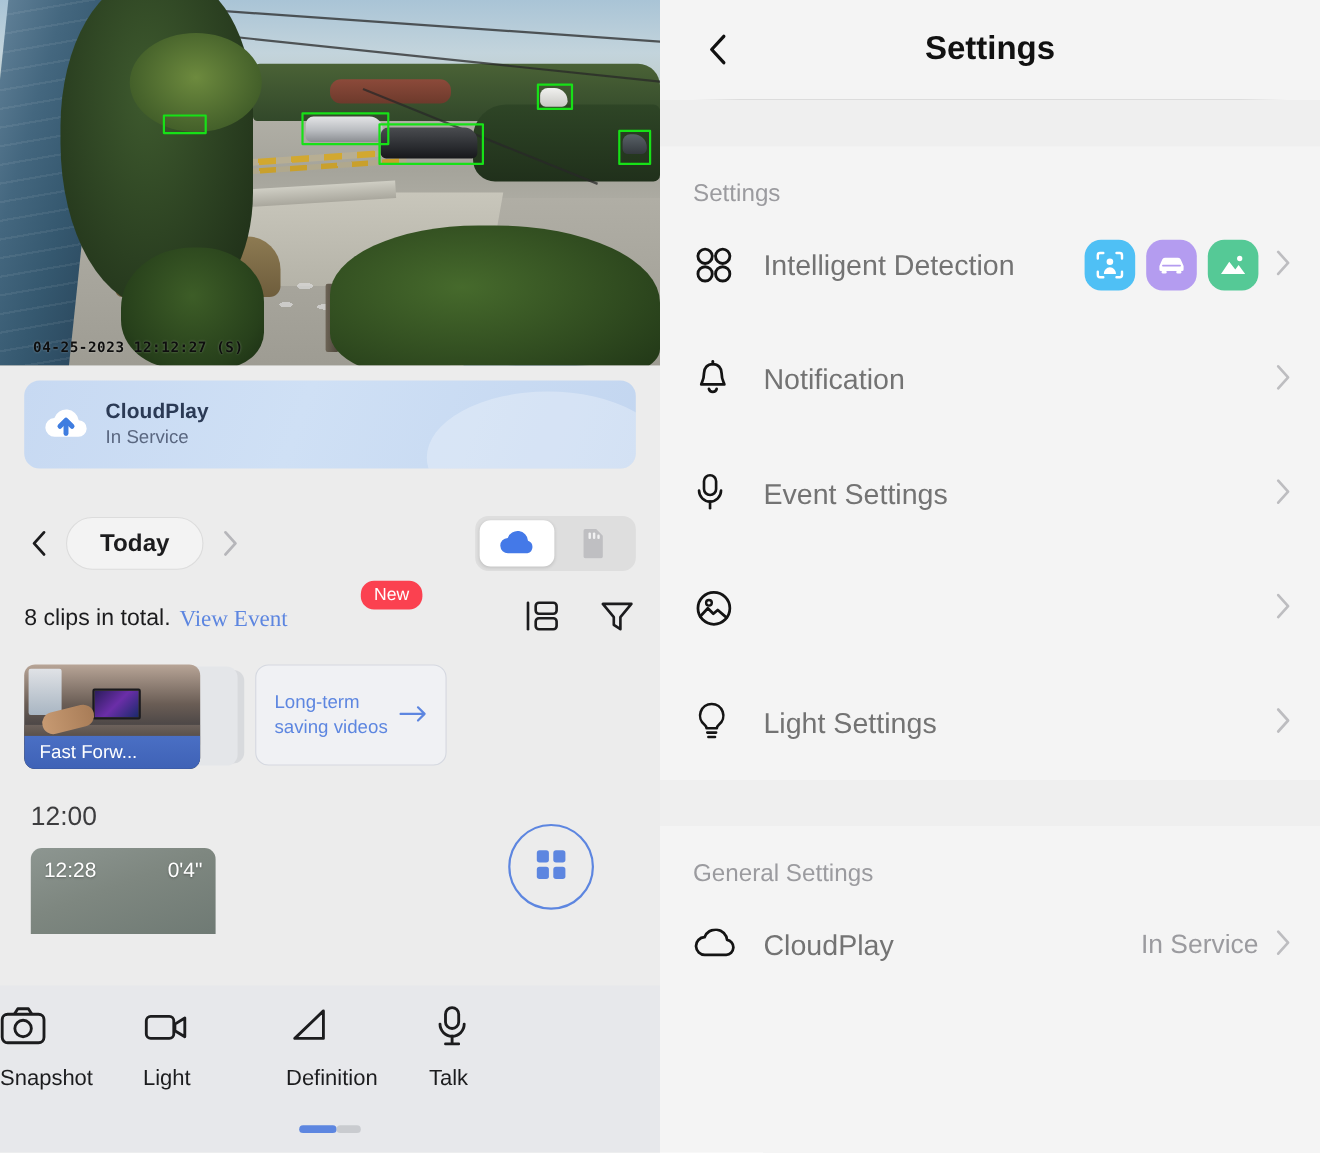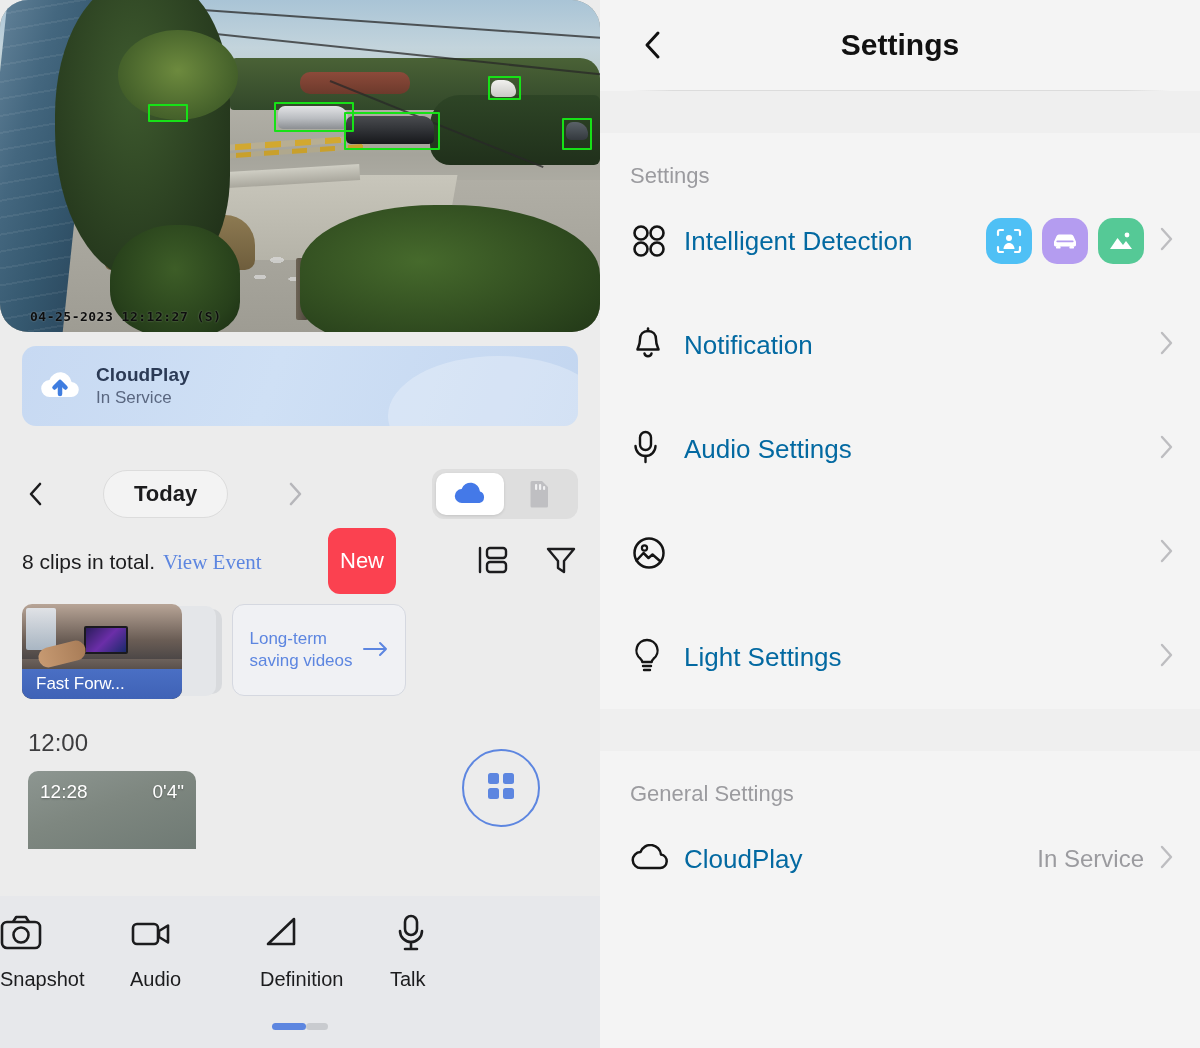--- a/index.html
+++ b/index.html
@@ -13,21 +13,20 @@
   
   .left-panel {
     position: relative; width: 600px; height: 1048px;
     background: #ececec; overflow: hidden;
   }
 
   
   .camera-view {
     position: relative; width: 600px; height: 332px; overflow: hidden;
     background: #8a8d84;
-    border-radius: 28px;
   }
   .cam-sky {
     position: absolute; left: 0; top: 0; width: 600px; height: 120px;
     background: linear-gradient(180deg,#a9c4d6 0%,#c3d4dc 40%,#b9c3b4 100%);
   }
   .cam-road {
     position: absolute; left: 0; top: 96px; width: 600px; height: 130px;
     background: linear-gradient(180deg,#b3b1a8 0%,#a5a49b 45%,#b8b6ad 100%);
   }
   .cam-road2 {
@@ -180,21 +179,21 @@
   .cloud-banner-icon {
     position: relative; z-index: 2; width: 44px; height: 44px;
     margin-left: 16px; display: flex; align-items: center; justify-content: center;
   }
   .cloud-banner-text { position: relative; z-index: 2; margin-left: 14px; }
   .cloud-banner-title { font-size: 19px; font-weight: 700; color: #2b3a55; letter-spacing: .1px; }
   .cloud-banner-sub { font-size: 17px; color: #5a6780; margin-top: 2px; }
 
   
   .date-row {
-    display: flex; align-items: center; margin: 42px 22px 0 22px; height: 52px; gap: 43px;
+    display: flex; align-items: center; margin: 42px 22px 0 22px; height: 52px;
   }
   .nav-chevron {
     width: 28px; height: 28px; display: flex; align-items: center; justify-content: center;
     cursor: pointer;
   }
   .today-pill {
     margin: 0 10px; padding: 10px 30px; border-radius: 26px;
     border: 1px solid #dcdcdc; background: #f3f3f3;
     font-size: 22px; font-weight: 700; color: #1c1c1e;
   }
@@ -210,22 +209,22 @@
 
   
   .clips-row {
     display: flex; align-items: center; margin: 22px 22px 0 22px; height: 40px;
     position: relative;
   }
   .clips-total { font-size: 21px; color: #1c1c1e; }
   .view-event { font-size: 21px; color: #5d86e0; margin-left: 8px; cursor: pointer; font-family: Liberation Serif, serif; }
   .new-badge {
     position: absolute; left: 306px; top: -14px;
-    background: #fb4150; color: #fff; font-size: 22px;
-    padding: 20px 12px; border-radius: 12px; font-weight: 400;
+    background: #fb4150; color: #fff; font-size: 16px;
+    padding: 4px 12px; border-radius: 12px; font-weight: 400;
   }
   .clips-icons { margin-left: auto; display: flex; align-items: center; gap: 34px; }
 
   
   .thumb-row { display: flex; align-items: flex-start; margin: 22px 22px 0 22px; gap: 20px; }
   .thumb-stack { position: relative; width: 190px; height: 95px; }
   .thumb-stack::before {
     content: ""; position: absolute; right: -10px; top: 5px;
     width: 170px; height: 85px; background: #d8dadd; border-radius: 10px;
   }
@@ -334,21 +333,21 @@
   }
   .section-gap { height: 42px; background: #efefef; }
   .section-label {
     font-size: 22px; color: #9b9b9f; padding: 30px 0 0 30px;
   }
   .settings-list { background: #f4f4f4; }
   .setting-row {
     display: flex; align-items: center; height: 104px; padding: 0 26px 0 30px;
   }
   .row-icon { width: 46px; display: flex; align-items: center; justify-content: flex-start; }
-  .row-label { font-size: 26px; color: #0369a1; margin-left: 8px; }
+  .row-label { font-size: 26px; color: #737373; margin-left: 18px; }
   .row-right { margin-left: auto; display: flex; align-items: center; gap: 14px; }
   .row-value { font-size: 24px; color: #9b9b9f; }
   .detect-badges { display: flex; gap: 10px; }
   .badge {
     width: 46px; height: 46px; border-radius: 15px;
     display: flex; align-items: center; justify-content: center;
   }
   .chev-right { color: #bdbdc0; }
 </style>
 </head>
@@ -520,21 +519,21 @@
         </span>
         <span class="bar-label">Snapshot</span>
       </div>
       <div class="bar-item">
         <span>
           <svg width="42" height="38" viewBox="0 0 42 38">
             <rect x="3" y="10" width="25" height="20" rx="4" fill="none" stroke="#1c1c1e" stroke-width="2.6"></rect>
             <path d="M29 17l9-5.5v17L29 23z" fill="none" stroke="#1c1c1e" stroke-width="2.6" stroke-linejoin="round"></path>
           </svg>
         </span>
-        <span class="bar-label">Audio</span>
+        <span class="bar-label">Light</span>
       </div>
       <div class="bar-item">
         <span>
           <svg width="42" height="38" viewBox="0 0 42 38">
             <path d="M34 5 8 30h26z" fill="none" stroke="#1c1c1e" stroke-width="2.6" stroke-linejoin="round"></path>
           </svg>
         </span>
         <span class="bar-label">Definition</span>
       </div>
       <div class="bar-item">
@@ -631,21 +630,21 @@
       </div>
 
       <div class="setting-row">
         <span class="row-icon">
           <svg width="32" height="40" viewBox="0 0 32 40">
             <rect x="10" y="3" width="11" height="18" rx="5.5" fill="none" stroke="#141414" stroke-width="2.4"></rect>
             <path d="M5.5 17a10 10 0 0 0 20 0" fill="none" stroke="#141414" stroke-width="2.4" stroke-linecap="round"></path>
             <path d="M15.5 27v6" stroke="#141414" stroke-width="2.4" stroke-linecap="round"></path>
           </svg>
         </span>
-        <span class="row-label">Audio Settings</span>
+        <span class="row-label">Event Settings</span>
         <span class="row-right">
           <span class="chev-right">
             <svg width="16" height="26" viewBox="0 0 16 26">
                 <path d="M4 3l9 10-9 10" fill="none" stroke="#bdbdc0" stroke-width="2.4" stroke-linecap="round" stroke-linejoin="round"></path>
               </svg>
           </span>
         </span>
       </div>
 
       <div class="setting-row">

